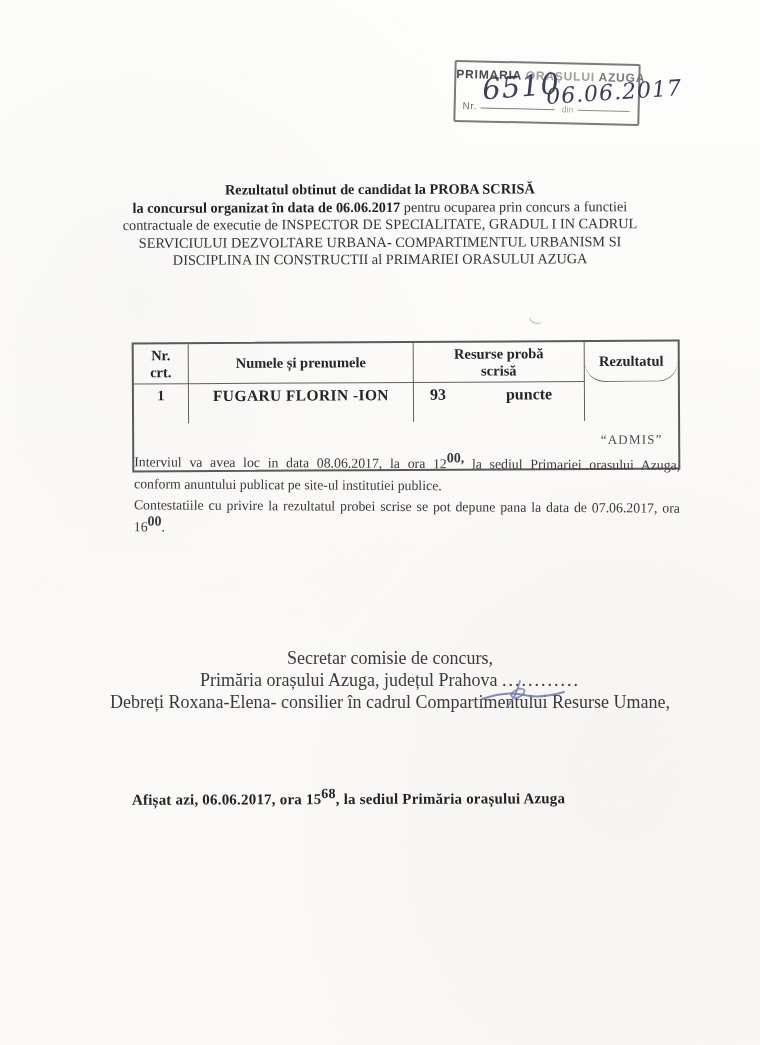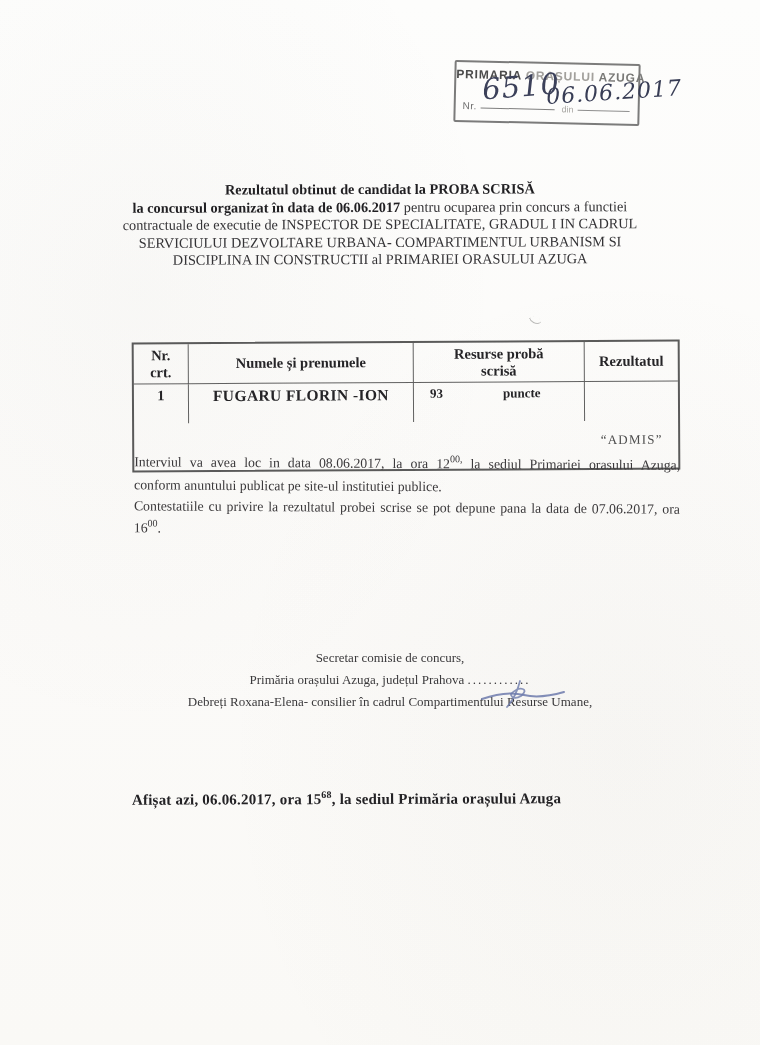--- a/index.html
+++ b/index.html
@@ -72,46 +72,46 @@
     grid-template-columns:55px 225px 171px 93px;
     border:2px solid rgba(62,62,62,0.85);
     transform:rotate(-0.3deg);
     background:transparent;
   }
   .cell{
     border-right:1.5px solid rgba(70,70,70,0.85);
     display:flex;justify-content:center;
     color:#252427;
   }
-  .cell.last{border-right:none;}
+  .cell.last{border-right:none;border-radius:20px;}
   .hcell{
     height:39px;border-bottom:1.5px solid rgba(70,70,70,0.85);
     align-items:center;font-weight:700;font-size:14.5px;line-height:16.5px;
     white-space:pre-line;text-align:center;
   }
   .dcell{height:36px;align-items:flex-start;padding-top:3px;}
   .cell-nr{font-weight:700;font-size:14.5px;}
   .cell-name{font-weight:700;font-size:15.5px;letter-spacing:0.4px;}
-  .cell-score{justify-content:flex-start;padding-left:16px;font-weight:700;font-size:13px;}
+  .cell-score{justify-content:flex-start;padding-left:16px;font-weight:700;font-size:16px;}
   .cell-score .unit{margin-left:60px;}
   .cell-result{font-weight:400;font-size:13px;color:#4c4c4c;letter-spacing:1.2px;padding-top:6px;margin-top:44px;}
 
   
   .interview{
     left:134px;top:453px;width:546px;
     font-size:13.8px;line-height:21.6px;color:#3b393b;
     transform:rotate(0.35deg);
   }
   .jl{text-align:justify;text-align-last:justify;}
-  .sup{font-size:10px;position:relative;top:-6px;}
+  .sup{font-size:14px;position:relative;top:-6px;font-weight:bold;}
 
   
   .sigblock{
     left:80px;top:647px;width:620px;text-align:center;
-    font-size:13px;line-height:22px;color:#3a393b;
+    font-size:18px;line-height:22px;color:#3a393b;
   }
   .dots{letter-spacing:2px;}
   .sig-svg{position:absolute;left:398px;top:30px;}
 
   
   .footer-line{
     left:132px;top:791px;font-weight:700;font-size:15px;
     color:#232225;letter-spacing:0.2px;
     transform:rotate(-0.2deg);white-space:nowrap;
   }

